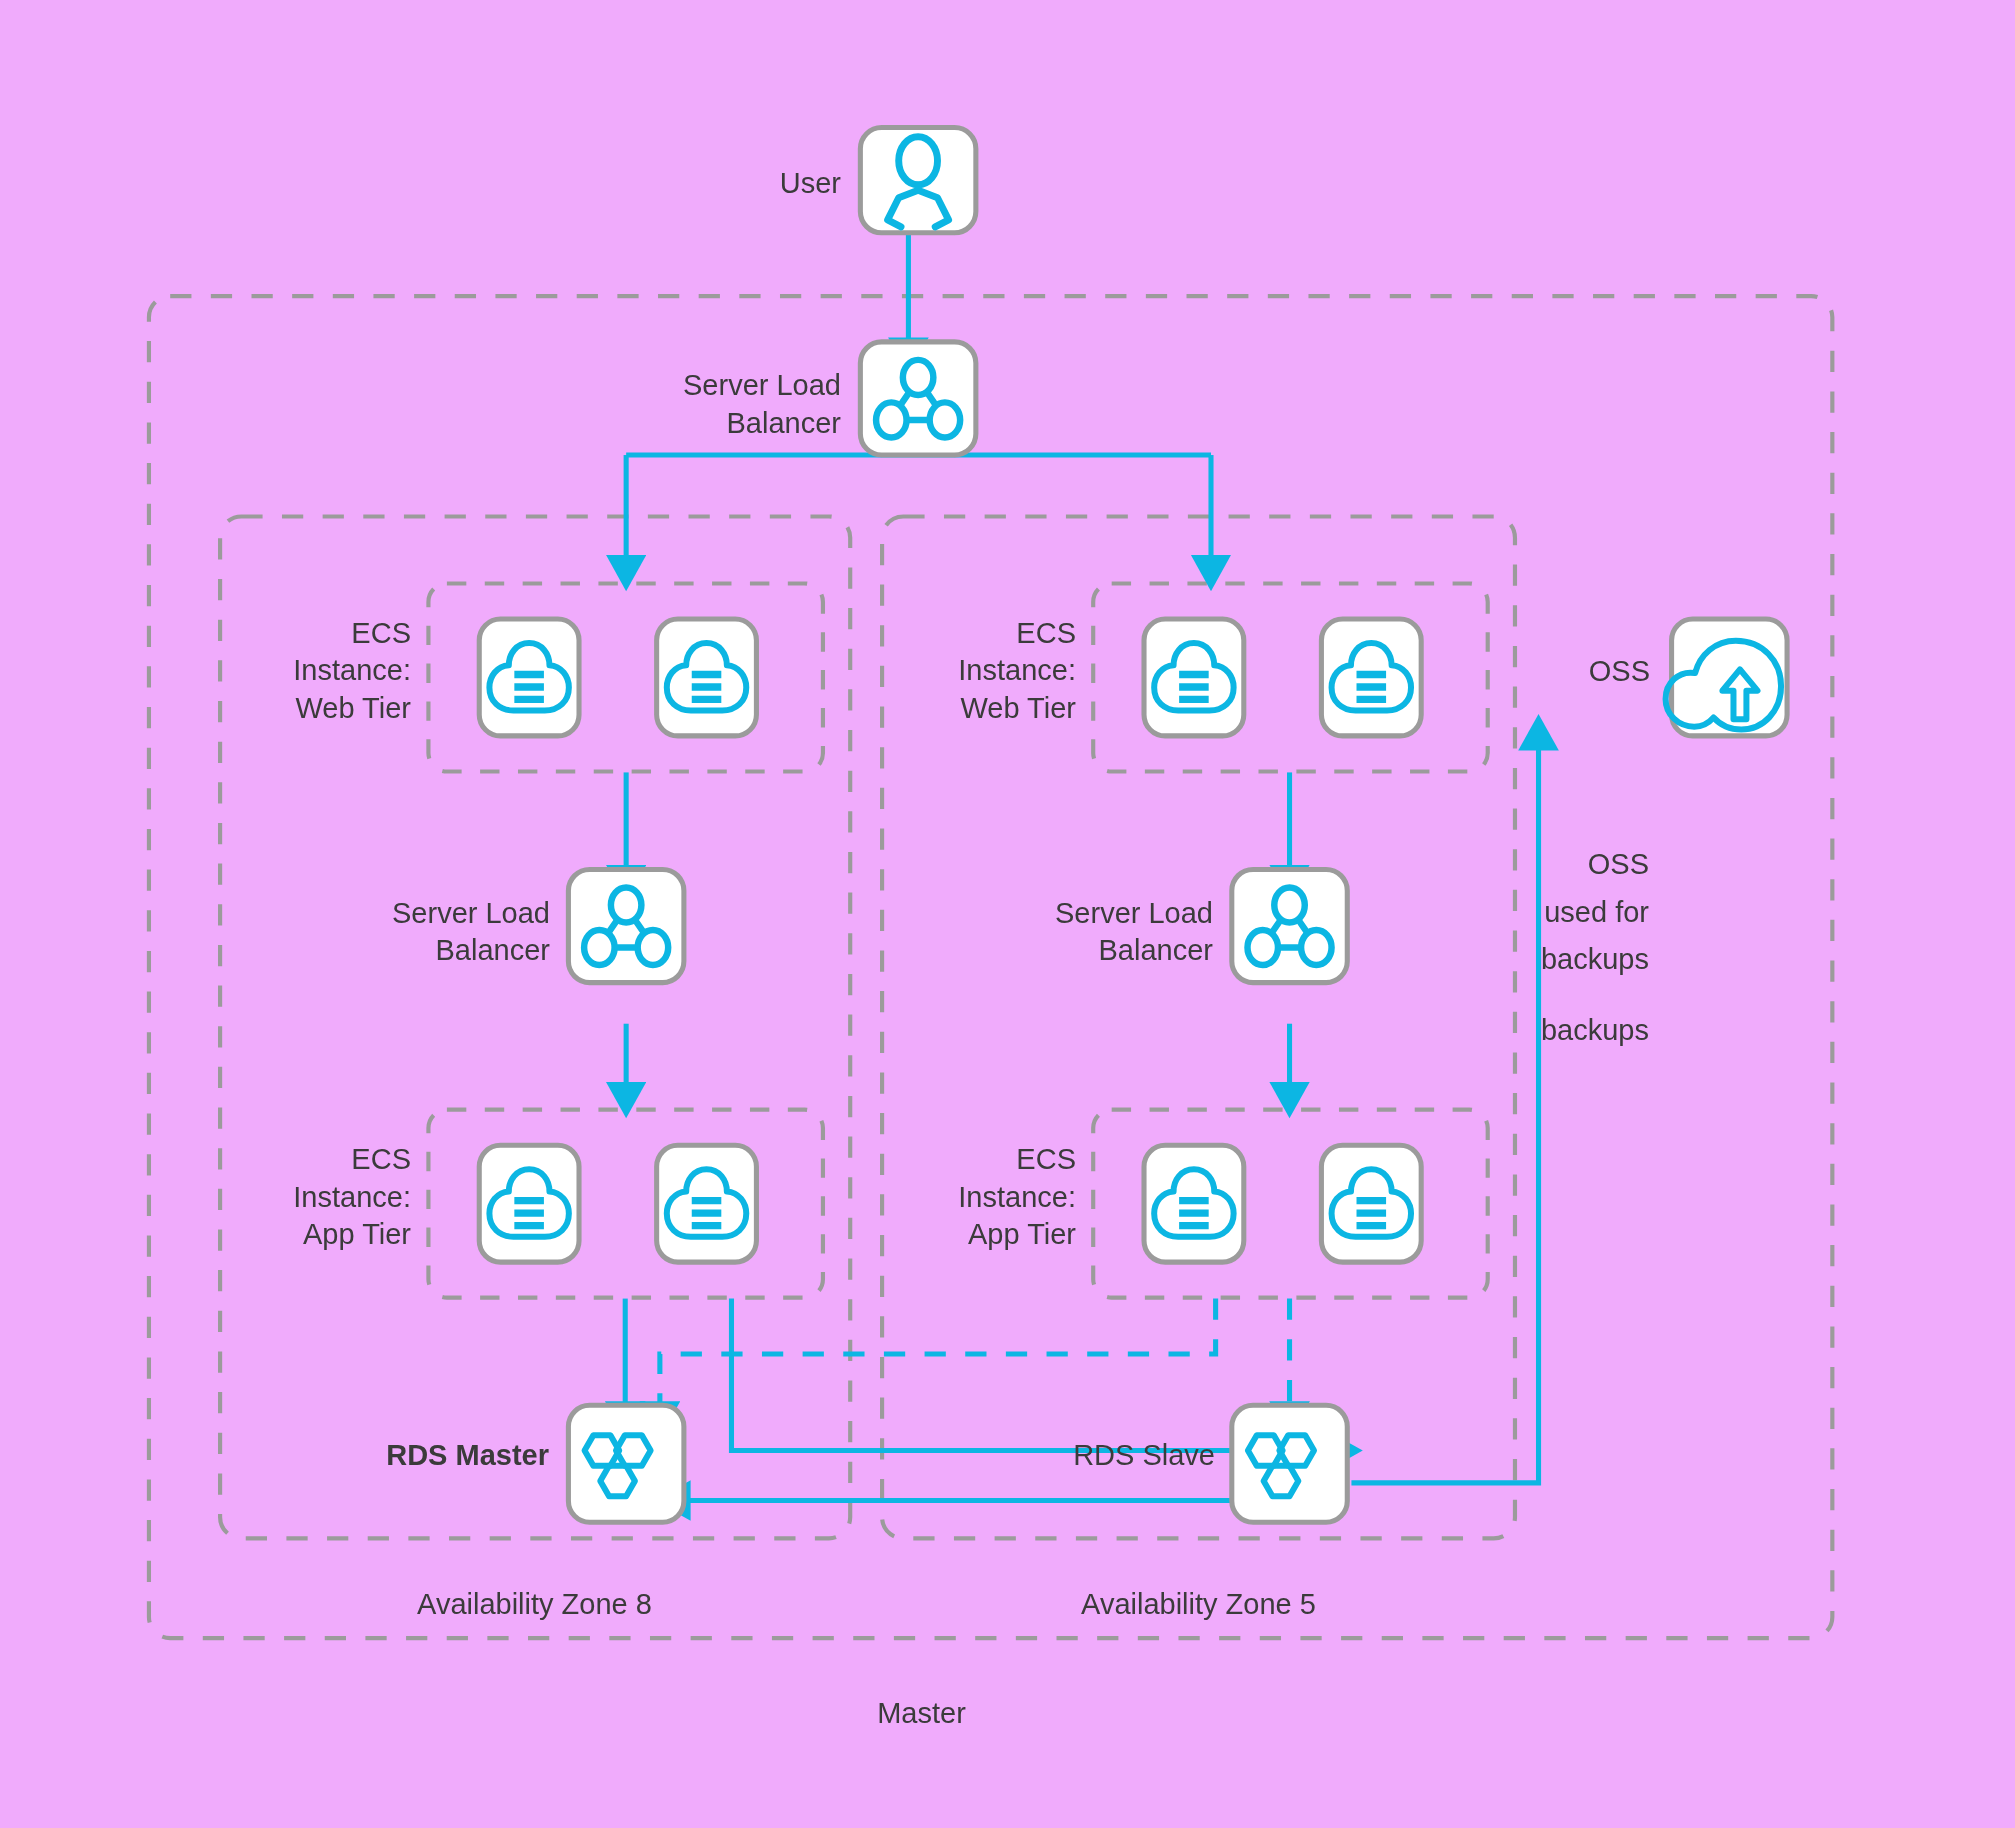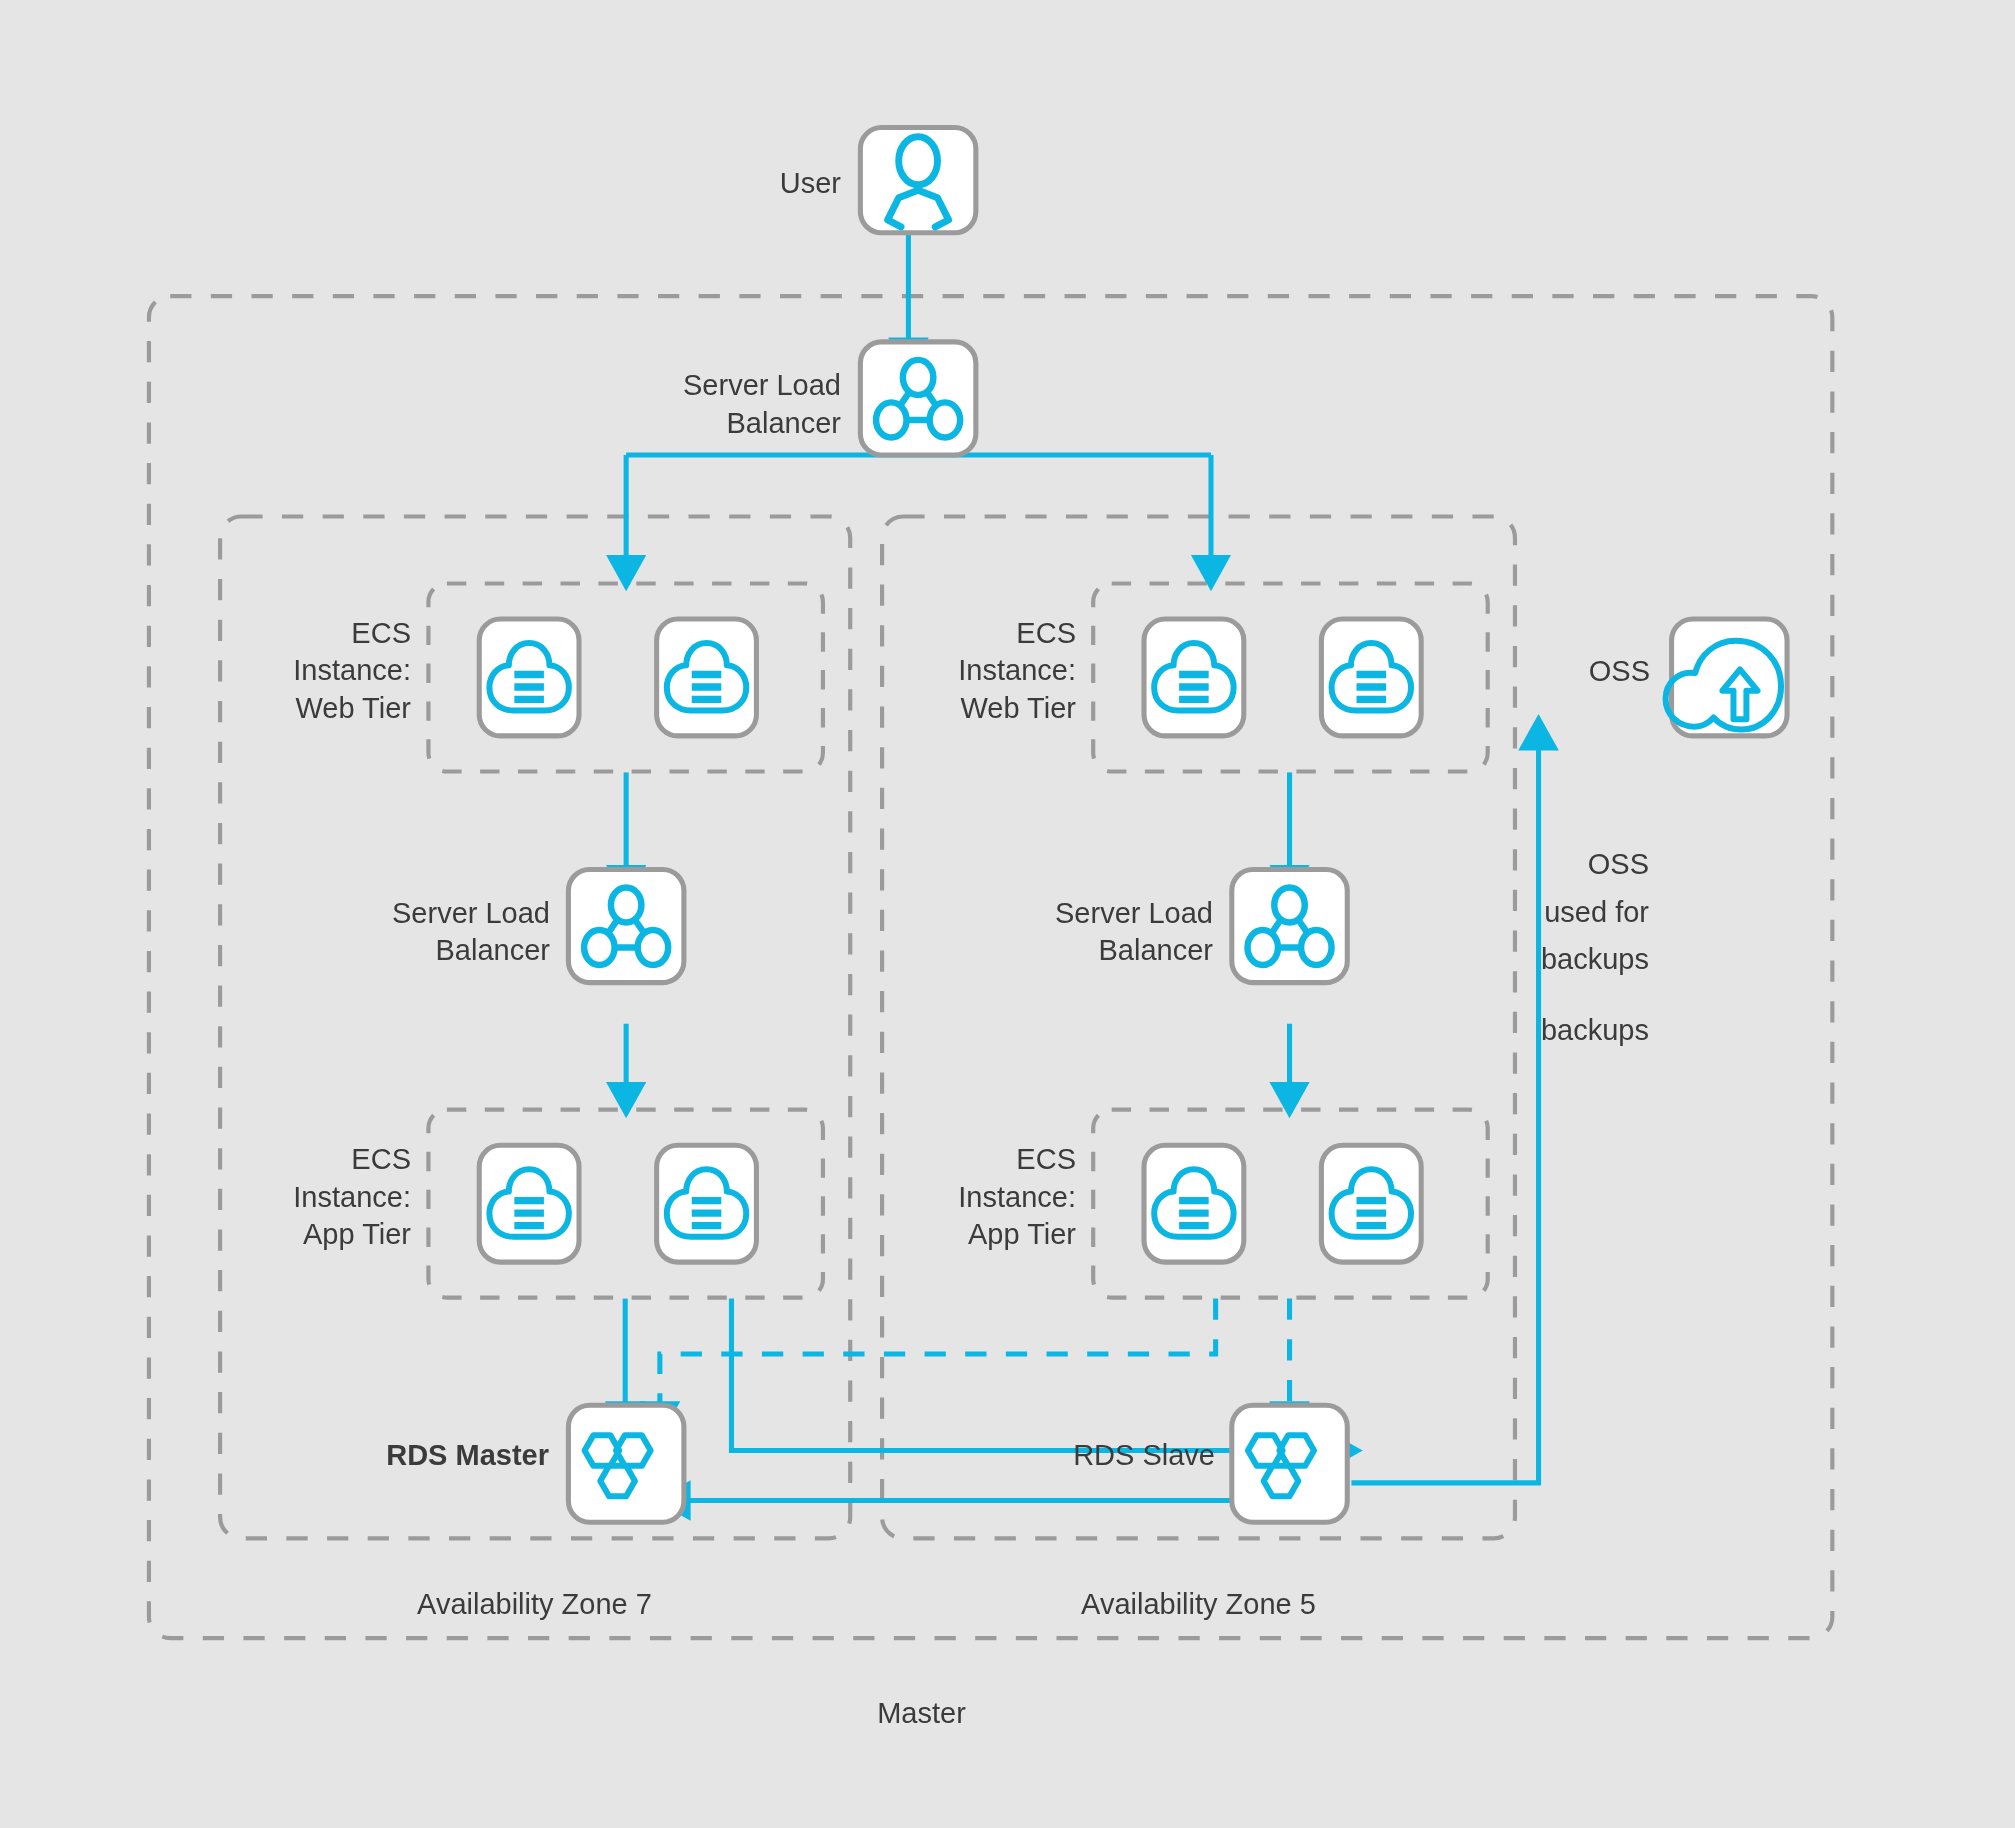--- a/index.html
+++ b/index.html
@@ -1,17 +1,17 @@
 <!DOCTYPE html>
 <html style="font-size:7.4px"><head>
 <meta charset="utf-8">
 <style>
   html,body{margin:0;padding:0;background:#ffffff;}
   body{font-family:"Liberation Sans", sans-serif;}
-  #stage{position:relative;width:2015px;height:1828px;background:#e5e5e5;overflow:hidden;}
+  #stage{position:relative;width:2015px;height:1828px;background:#f0abfc;overflow:hidden;}
   svg.layer{position:absolute;left:0;top:0;width:2015px;height:1828px;}
   .lbl{position:absolute;color:#3b3b3b;font-family:"Liberation Sans", sans-serif;font-size:29px;line-height:1.30;white-space:pre;}
   .lbl.r{text-align:right;}
   .lbl.c{text-align:center;}
 </style>
 </head>
 <body>
 
 <div id="stage">
 
@@ -239,18 +239,18 @@
   <div class="lbl r" style="left:231px;top:1216px;width:180px;">App Tier</div>
 
   <div class="lbl r" style="left:896px;top:1141px;width:180px;">ECS</div>
   <div class="lbl r" style="left:896px;top:1179px;width:180px;">Instance:</div>
   <div class="lbl r" style="left:896px;top:1216px;width:180px;">App Tier</div>
 
   <div class="lbl r" style="left:263px;top:1437px;width:286px;font-weight:bold;">RDS Master</div>
 
   <div class="lbl r" style="left:929px;top:1437px;width:286px;">RDS Slave</div>
 
-  <div class="lbl c" style="left:396px;top:1586px;width:277px;">Availability Zone 7</div>
+  <div class="lbl c" style="left:396px;top:1586px;width:277px;">Availability Zone 8</div>
   <div class="lbl c" style="left:1060px;top:1586px;width:277px;">Availability Zone 5</div>
   <div class="lbl c" style="left:852px;top:1695px;width:139px;">Master</div>
 
 </div>
 
 
 </body></html>

